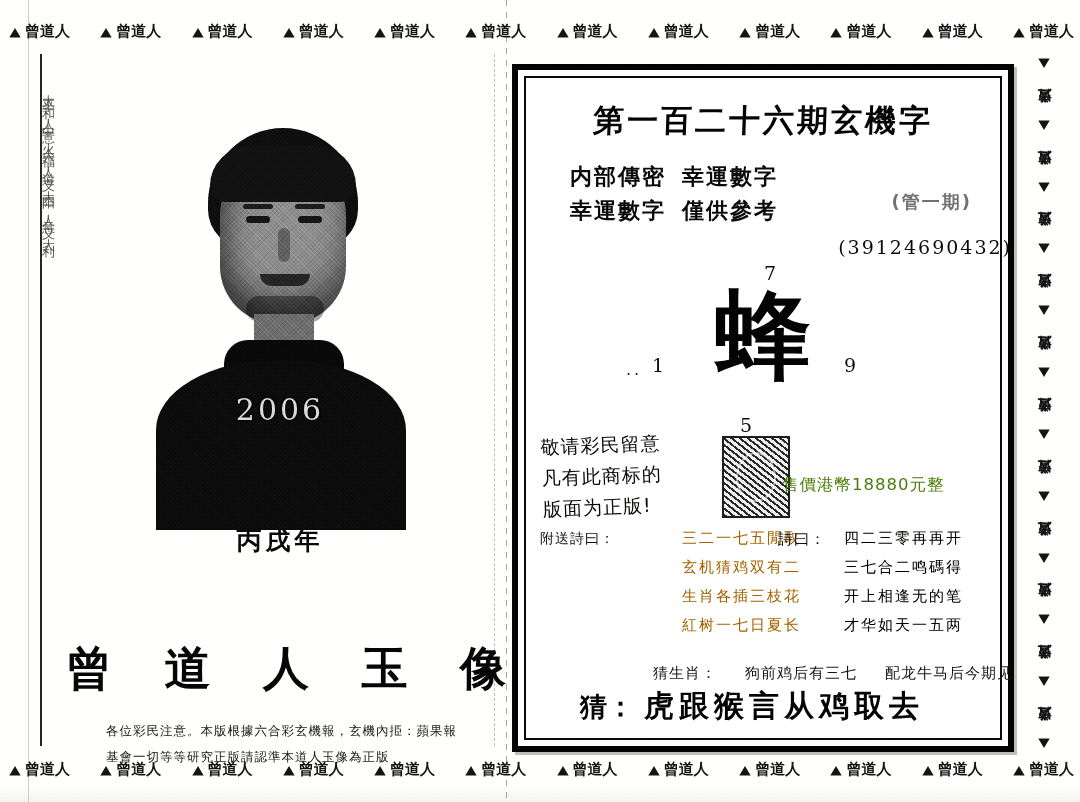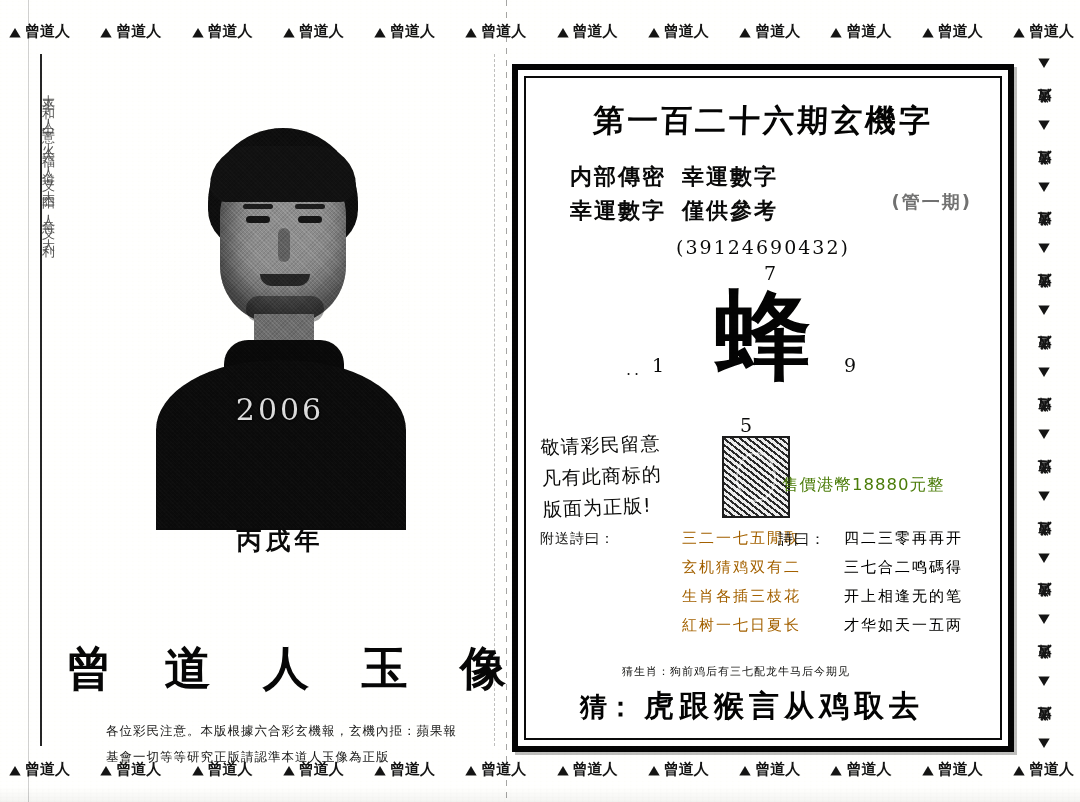--- a/index.html
+++ b/index.html
@@ -236,25 +236,26 @@
     position: absolute;
     right: 28px; top: 112px;
     font-size: 18px;
     letter-spacing: 2px;
     color: #737373;
     font-weight: bold;
   }
   #r-digits {
     position: absolute;
     left: 0; top: 158px; width: 100%;
-    text-align: center;
+    text-align: right;
     font-size: 19px;
     letter-spacing: 2px;
     color: #111;
     font-family: "DejaVu Serif", serif;
+    padding-left: 12px;
   }
   #big-char {
     position: absolute;
     left: 0; top: 210px; width: 100%;
     text-align: center;
     font-size: 96px;
     font-weight: bold;
     font-family: "DejaVu Serif", serif;
     color: #0a0a0a;
     line-height: 1;
@@ -332,24 +333,25 @@
   #poem-right {
     position: absolute;
     left: 318px; top: 446px;
     font-size: 15px;
     line-height: 29px;
     letter-spacing: 2px;
     color: #000000;
   }
   #zodiac-row {
     position: absolute;
-    left: 96px; top: 586px;
+    left: 127px; top: 586px;
     width: 360px;
     display: flex;
-    font-size: 11px;
+    justify-content: space-between;
+    font-size: 15px;
     letter-spacing: 1px;
     color: #1a1a1a;
   }
   #guess-line {
     position: absolute;
     left: 54px; top: 608px;
     display: flex;
     align-items: baseline;
     gap: 10px;
   }

